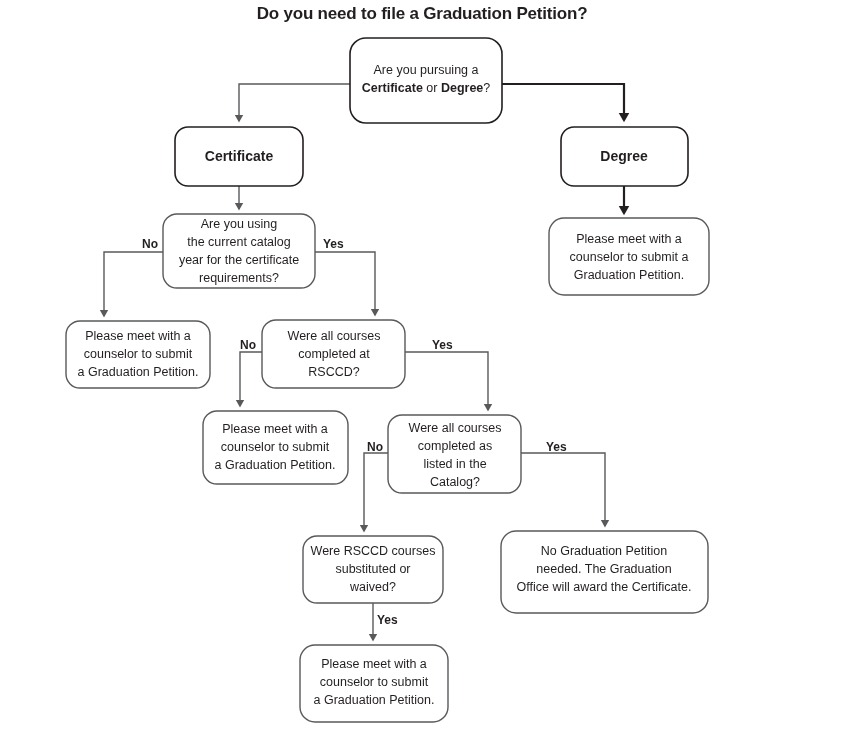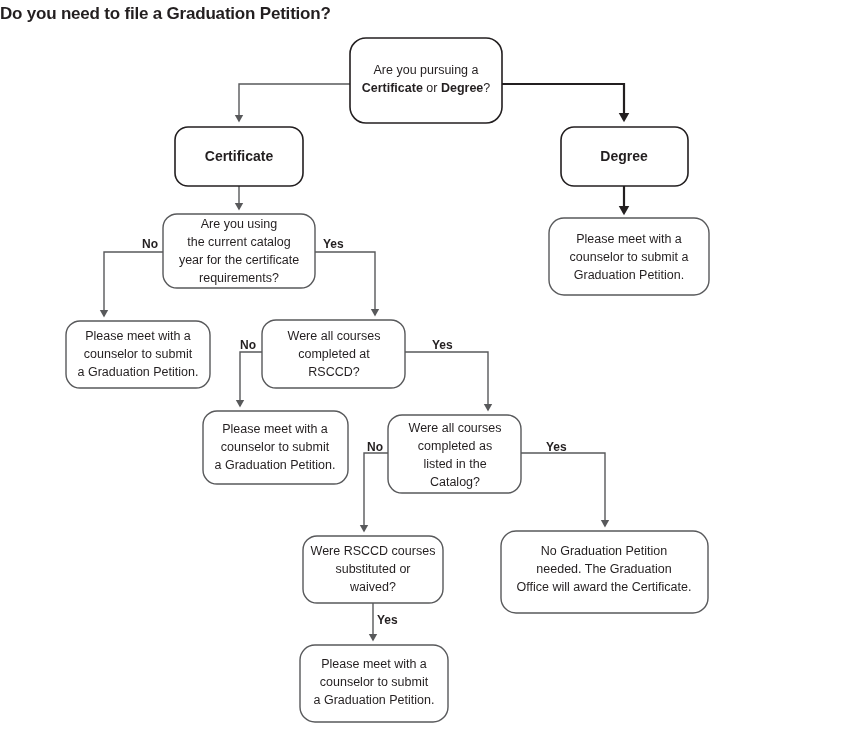--- a/index.html
+++ b/index.html
@@ -18,20 +18,21 @@
   #chart-root {
     position: relative;
     width: 844px;
     height: 745px;
   }
   #flow-title {
     position: absolute;
     left: 0;
     top: 4px;
     width: 844px;
+    text-align: center;
     font-size: 17px;
     font-weight: bold;
     letter-spacing: -0.2px;
     color: #231f20;
   }
   svg.flow-canvas {
     position: absolute;
     left: 0;
     top: 0;
     width: 844px;

